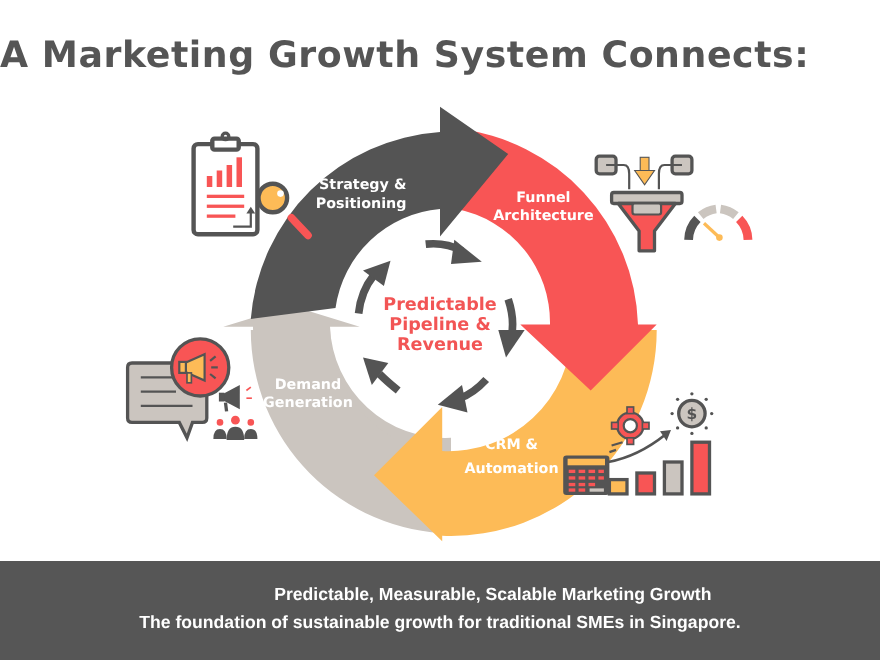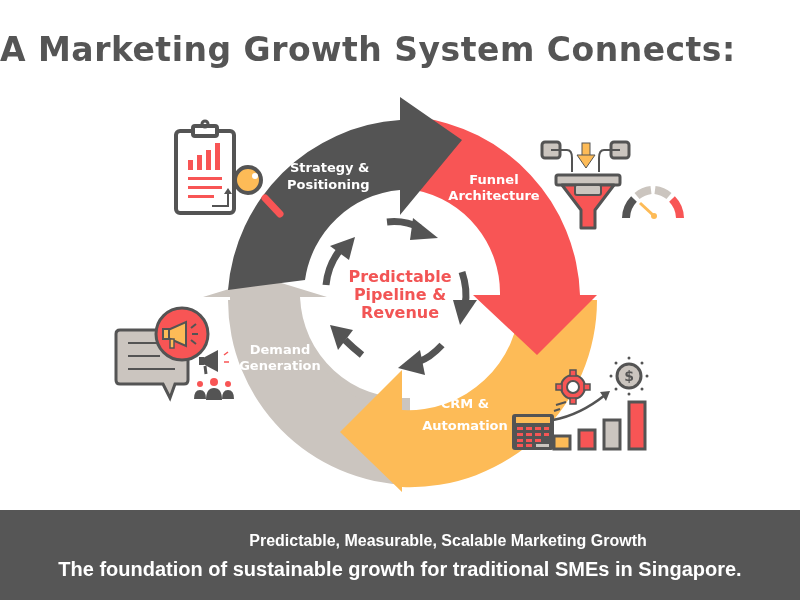--- a/index.html
+++ b/index.html
@@ -20,21 +20,21 @@
   .diagram { position: absolute; left: 0; top: 0; }
   .footer {
     position: absolute; left: 0; top: 510px; width: 800px; height: 90px;
     background: #565656;
     color: #ffffff;
     text-align: center;
     font-family: "Liberation Sans", sans-serif;
     font-weight: bold;
   }
   .footer .l1 { position: absolute; top: 22px; width: 100%; font-size: 16px; margin-left: 48px; }
-  .footer .l2 { position: absolute; top: 48px; width: 100%; font-size: 20px; }
+  .footer .l2 { position: absolute; top: 48px; width: 100%; font-size: 16px; }
   .seg-label {
     font-family: "DejaVu Sans", sans-serif;
     font-weight: bold;
     font-size: 13px;
     fill: #ffffff;
   }
   .center-label {
     font-family: "DejaVu Sans", sans-serif;
     font-weight: bold;
     font-size: 16px;

